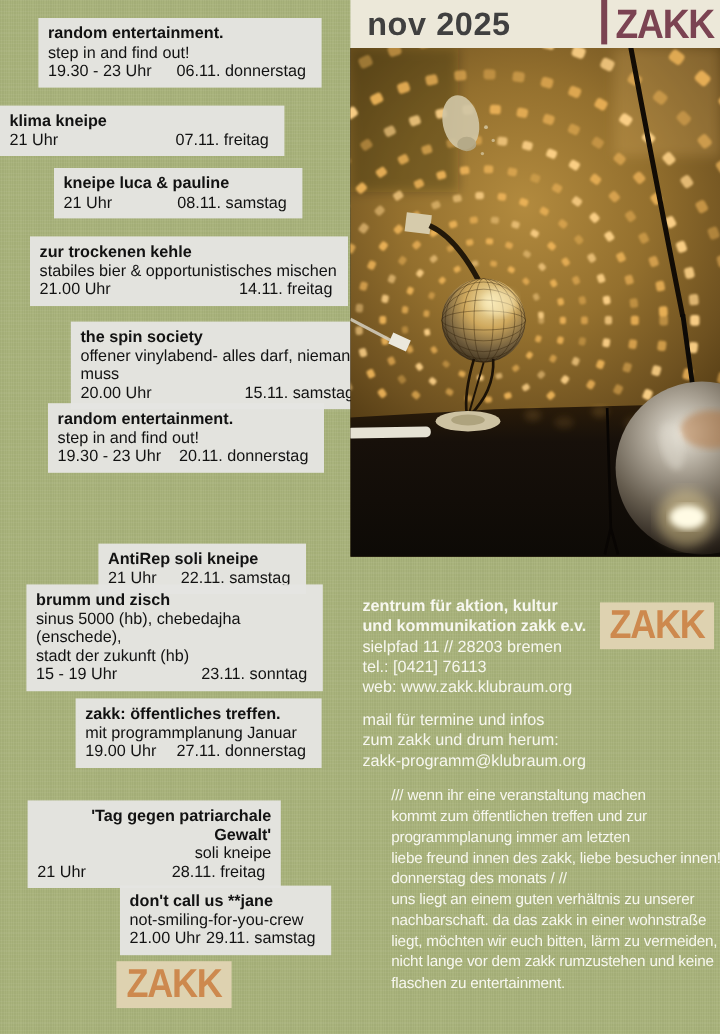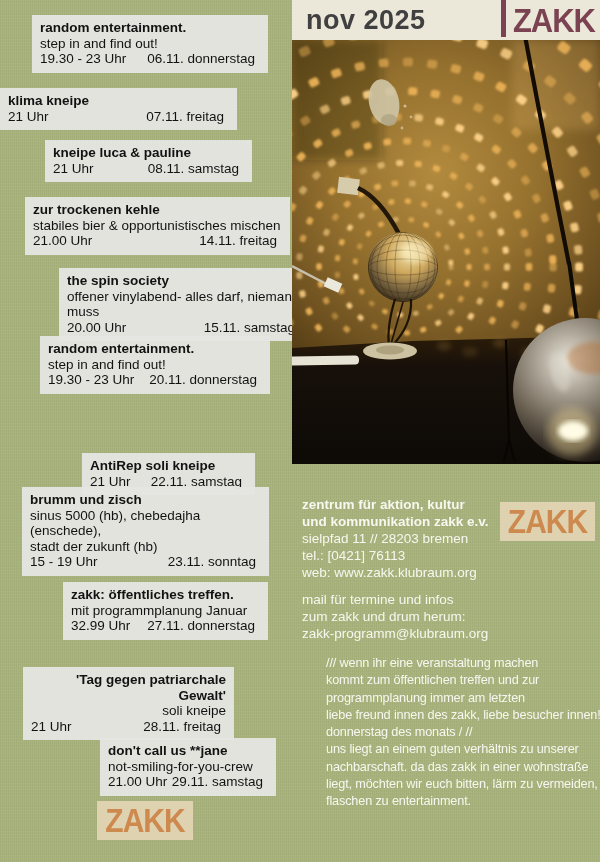--- a/index.html
+++ b/index.html
@@ -120,21 +120,21 @@
     <div class="ev-sub">stadt der zukunft (hb)</div>
     <div class="ev-row">
         <span class="ev-time">15 - 19 Uhr</span>
         <span class="ev-date">23.11. sonntag</span>
       </div>
   </div>
   <div class="evbox ev8">
     <div class="ev-title">zakk: öffentliches treffen.</div>
     <div class="ev-sub">mit programmplanung Januar</div>
     <div class="ev-row">
-        <span class="ev-time">32.99 Uhr</span>
+        <span class="ev-time">19.00 Uhr</span>
         <span class="ev-date">27.11. donnerstag</span>
       </div>
   </div>
   <div class="evbox ev9">
     <div class="ev-title">'Tag gegen patriarchale Gewalt'</div>
     <div class="ev-sub">soli kneipe</div>
     <div class="ev-row">
         <span class="ev-time">21 Uhr</span>
         <span class="ev-date">28.11. freitag</span>
       </div>
@@ -473,20 +473,21 @@
 
   <div class="rc notice-block">
     <div>/// wenn ihr eine veranstaltung machen</div>
     <div>kommt zum öffentlichen treffen und zur</div>
     <div>programmplanung immer am letzten</div>
     <div>liebe freund innen des zakk, liebe besucher innen!</div>
     <div>donnerstag des monats / //</div>
     <div>uns liegt an einem guten verhältnis zu unserer</div>
     <div>nachbarschaft. da das zakk in einer wohnstraße</div>
     <div>liegt, möchten wir euch bitten, lärm zu vermeiden,</div>
+    <div>nicht lange vor dem zakk rumzustehen und keine</div>
     <div>flaschen zu entertainment.</div>
   </div>
 
   <div class="zakk-badge zakk-bottom">
     <span>ZAKK</span>
   </div>
 
 </div>
 
 </body></html>

